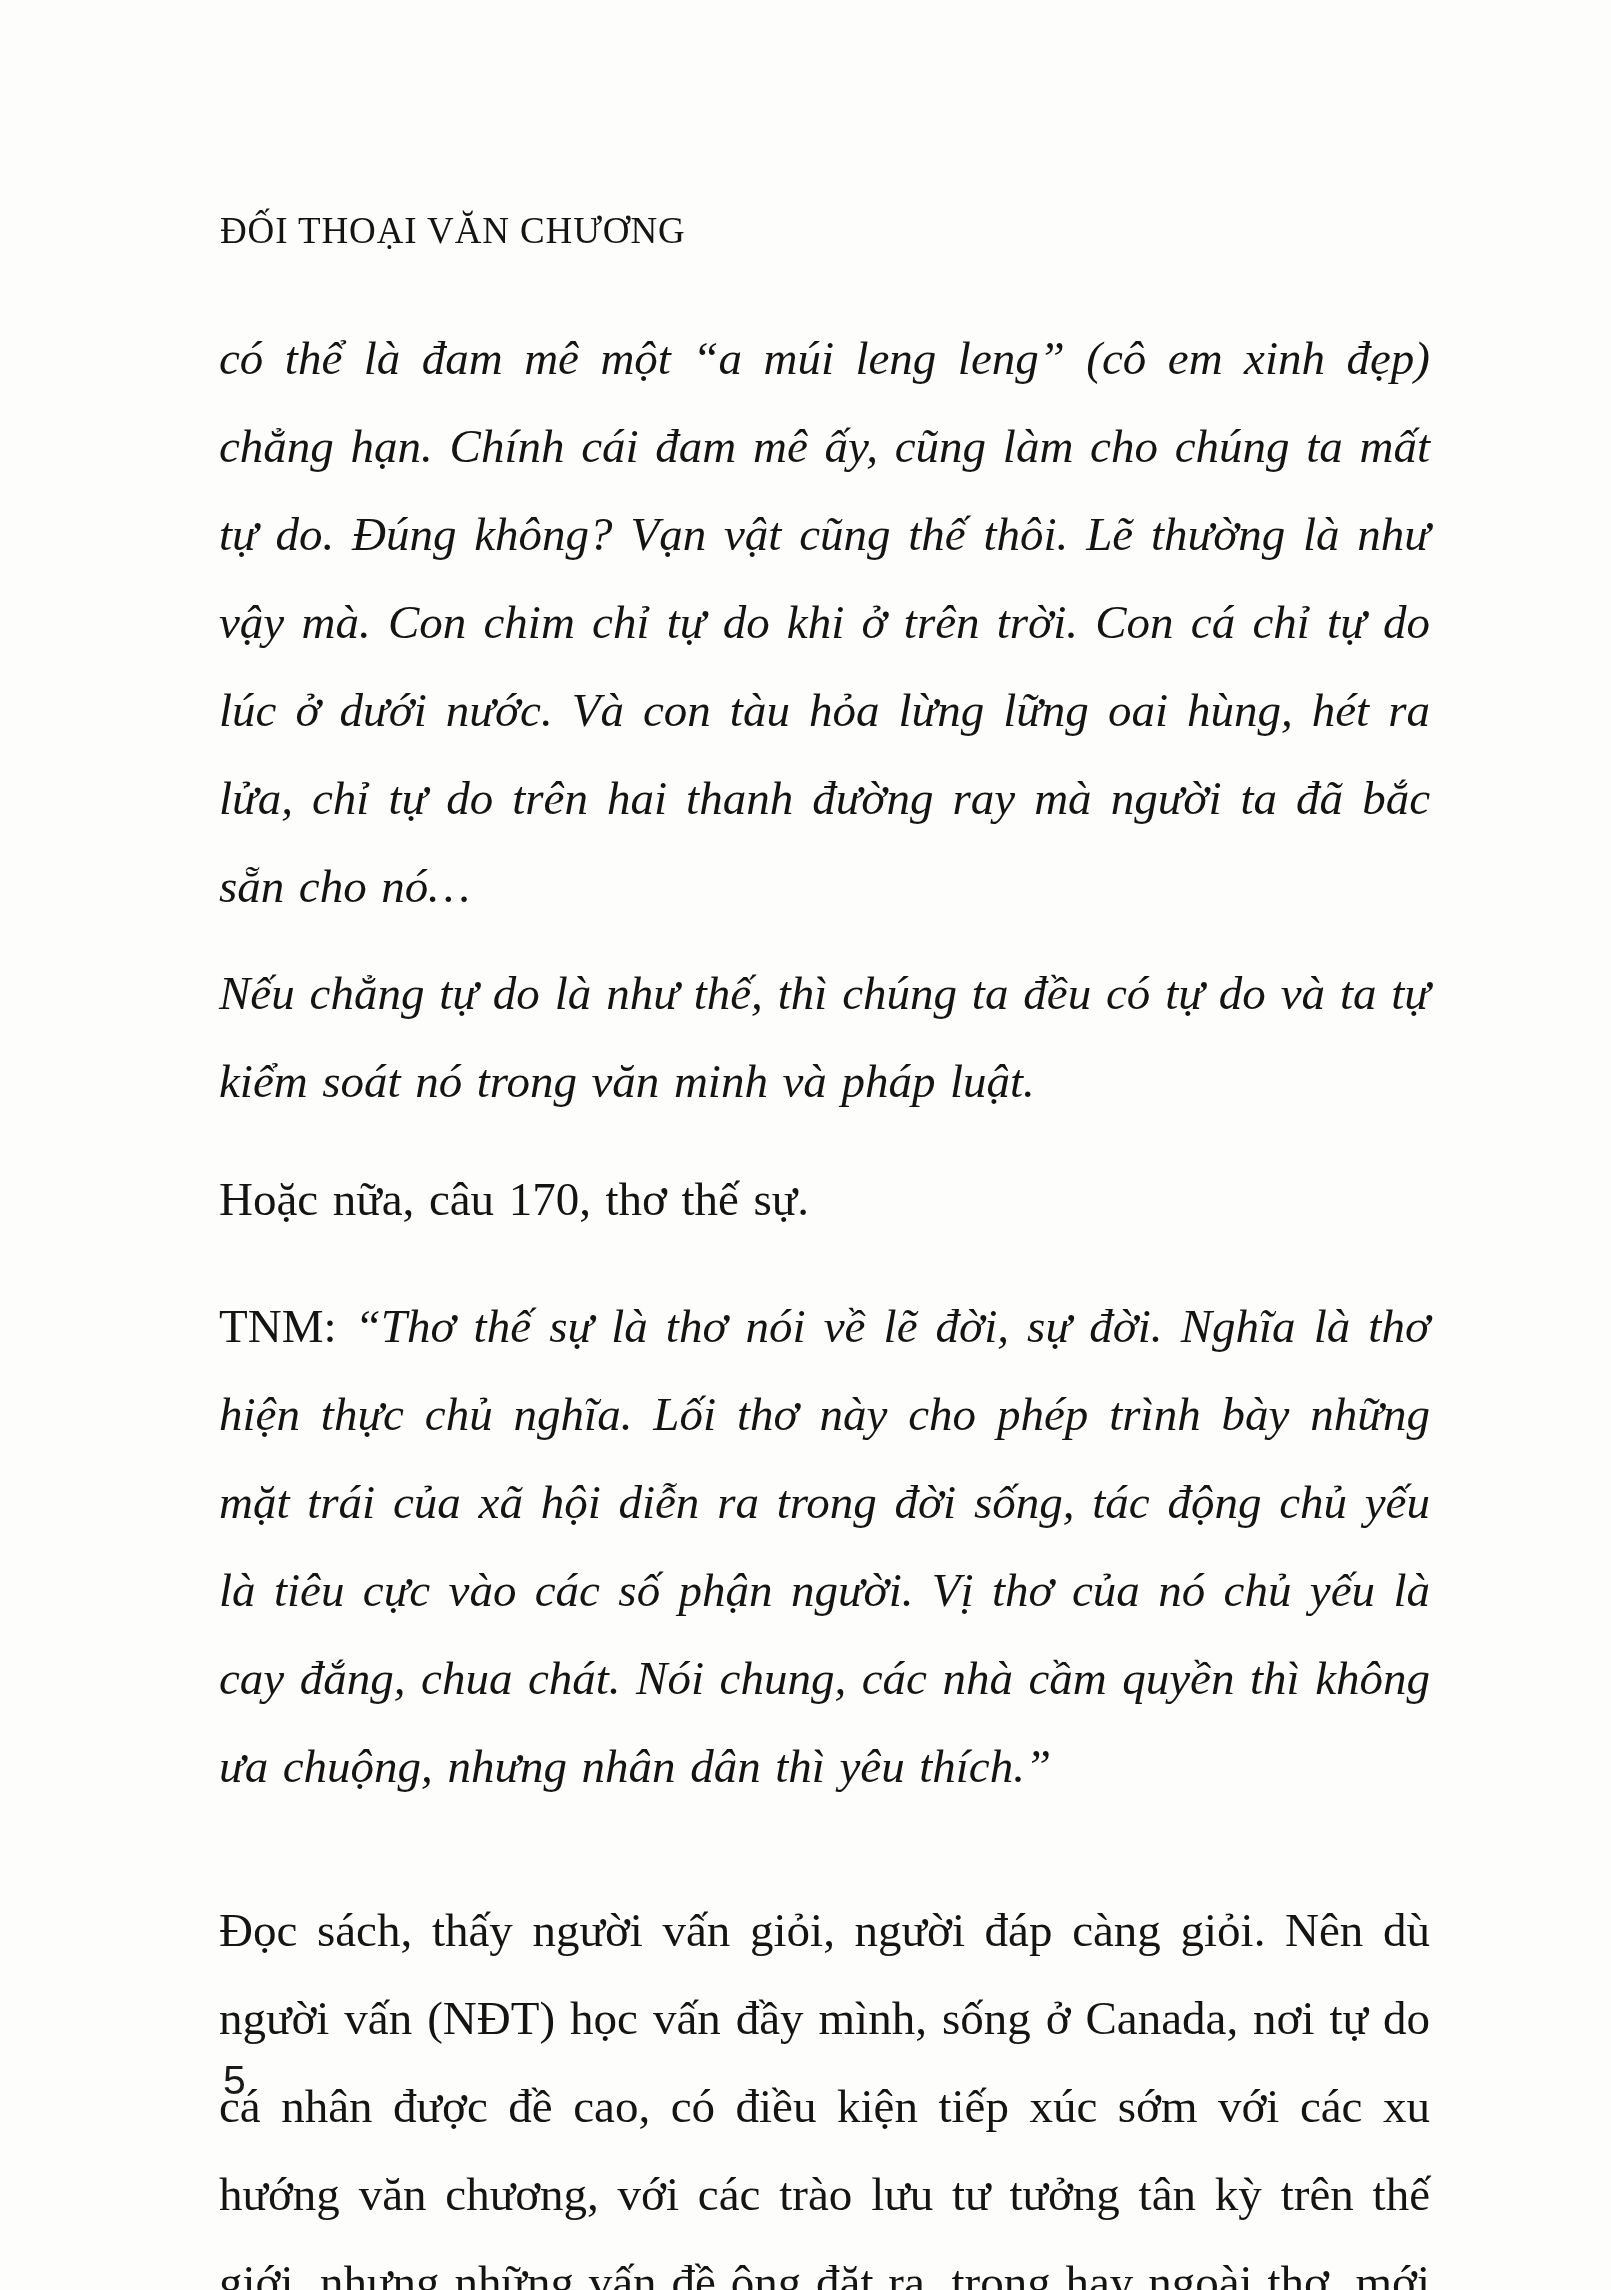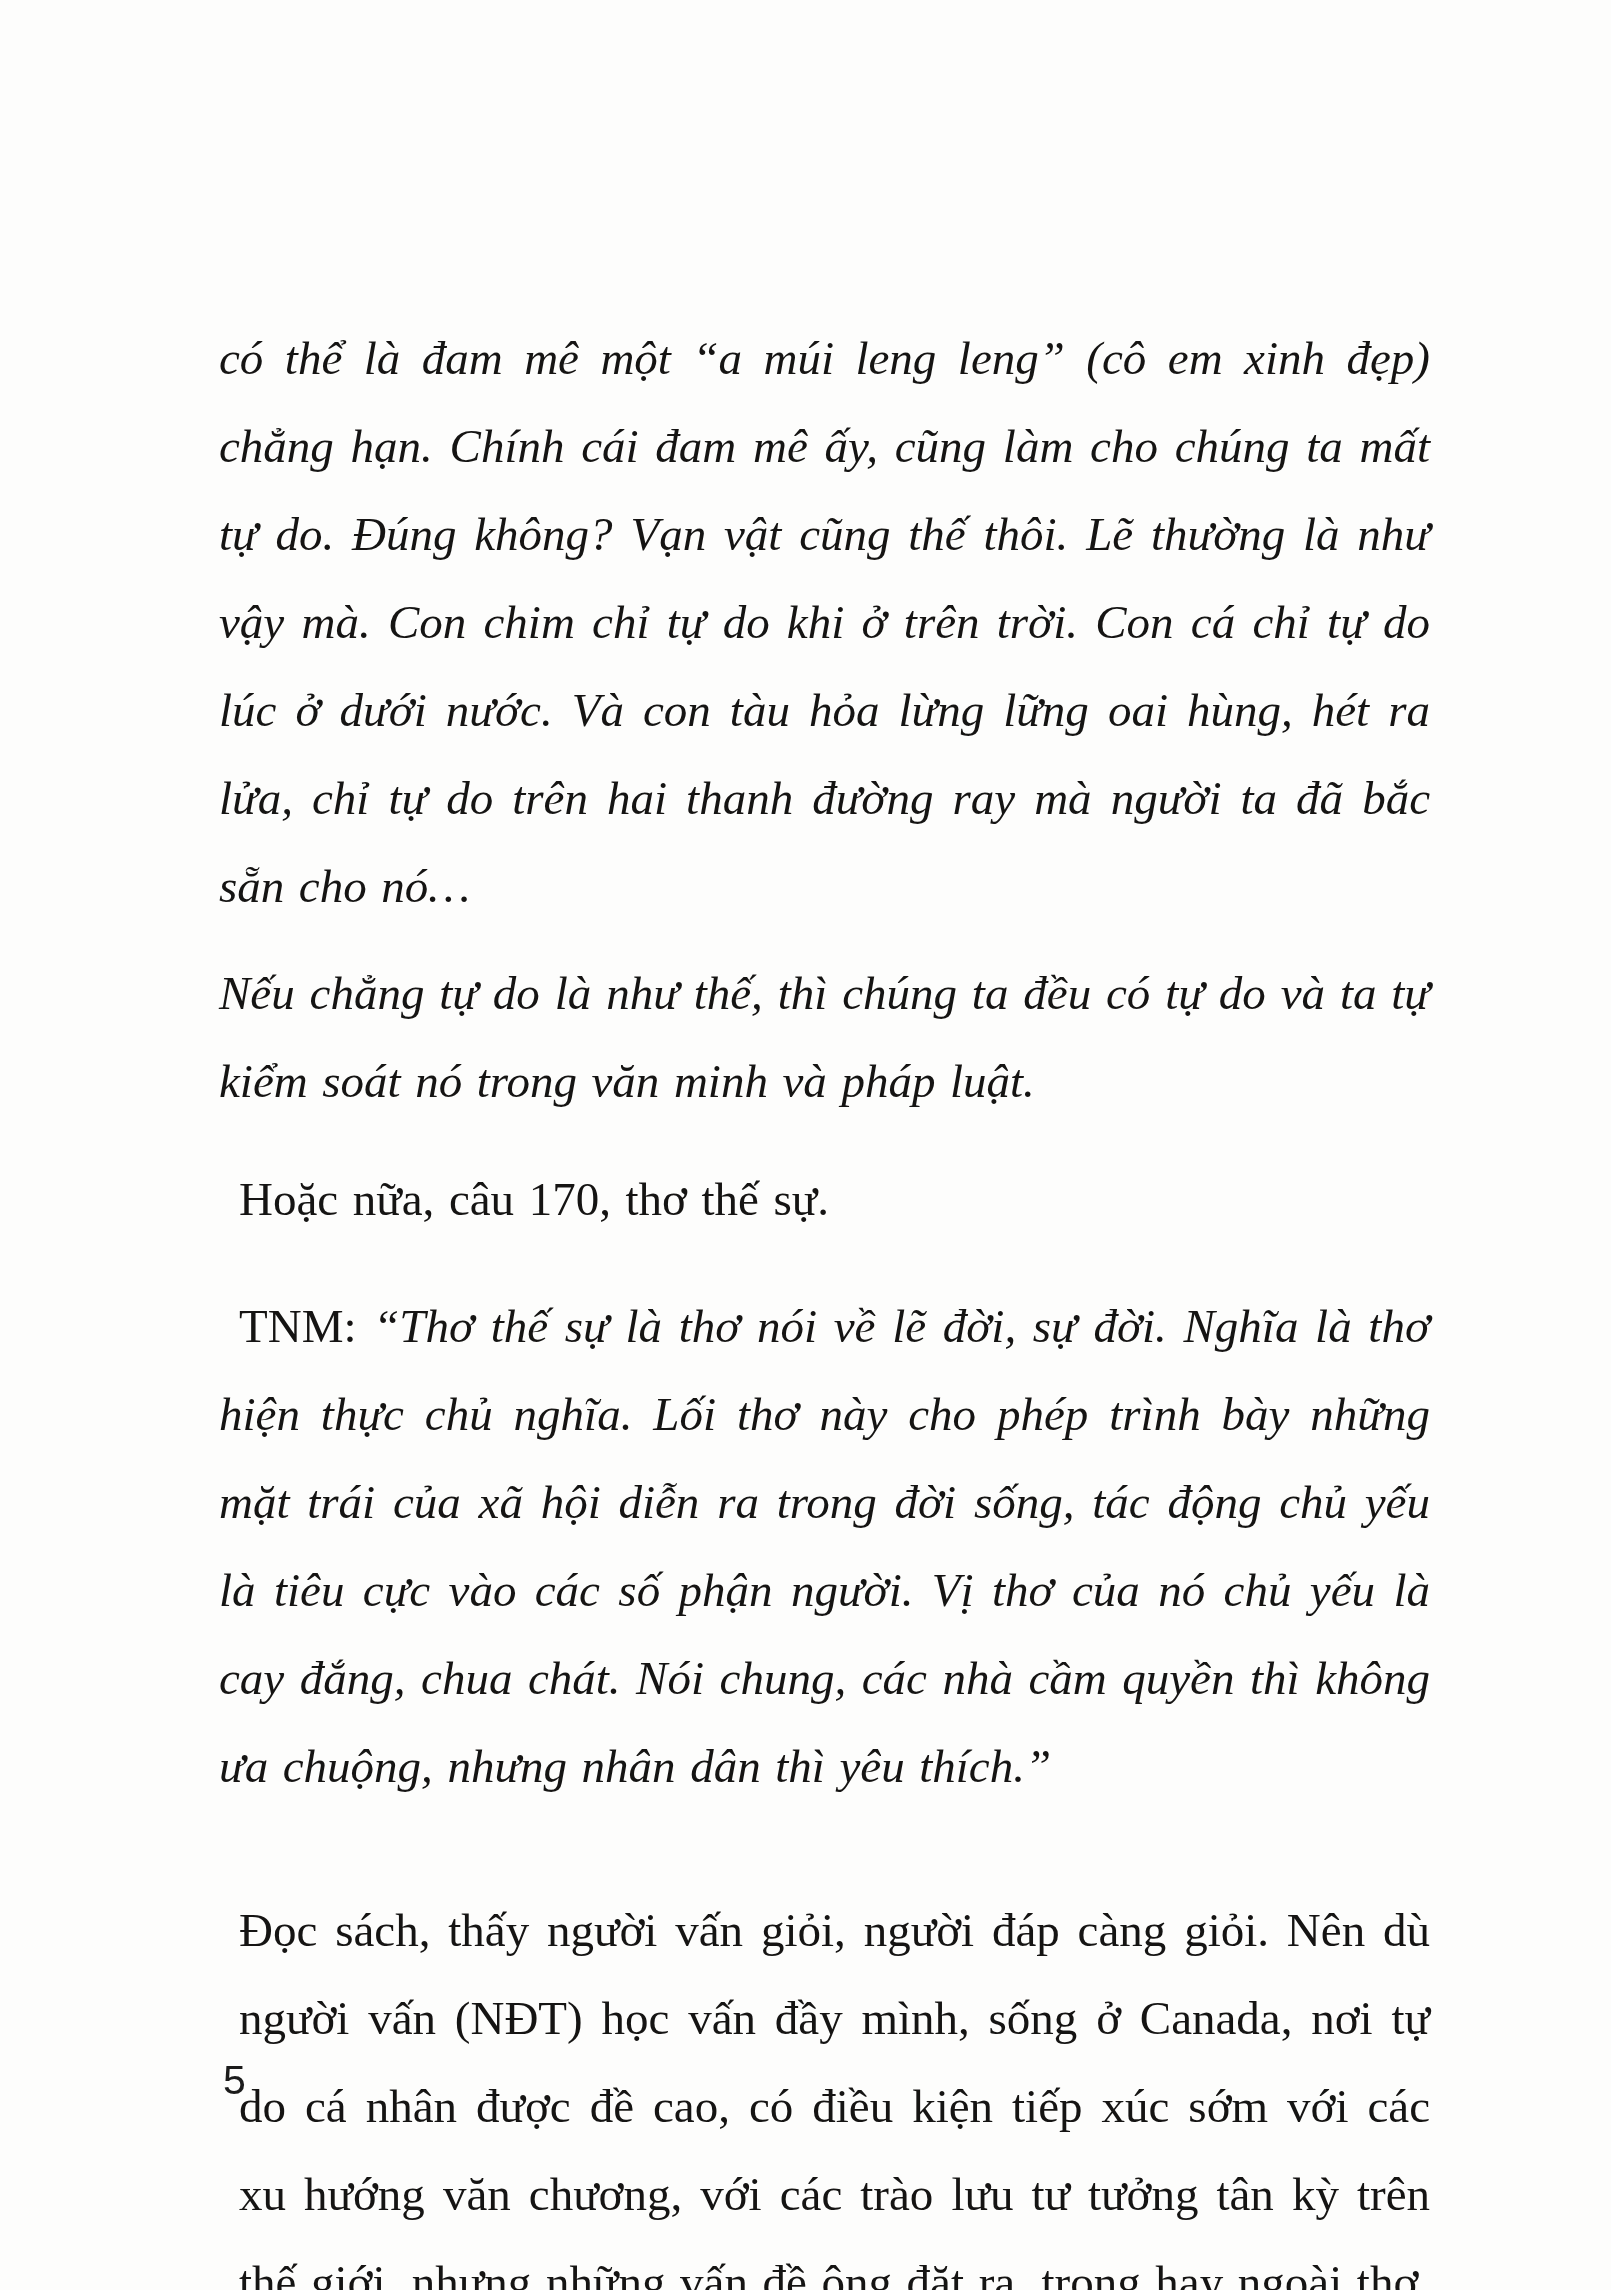--- a/index.html
+++ b/index.html
@@ -33,40 +33,41 @@
     width: 1211px;
   }
   .para {
     margin: 0;
     font-size: 47px;
     line-height: 88px;
     text-align: justify;
     word-spacing: 0.06em;
   }
   .italic { font-style: italic; }
-  .roman  { font-style: normal; margin-left: 20px; }
+  .roman  { font-style: normal; }
   .italic-inline { }
   .p2 { margin-top: 18.6px; }
   .p3 { margin-top: 30px; text-align: left; }
   .p4 { margin-top: 39px; }
   .p5 { margin-top: 76px; }
   .page-number {
     position: absolute;
     left: 223px;
     top: 2057px;
     font-family: "Liberation Sans", "DejaVu Sans", sans-serif;
     font-size: 41px;
     color: #1b1b1b;
   }
 </style>
 </head>
 <body>
 
 <div class="page">
 
+  <div class="running-header">ĐỐI THOẠI VĂN CHƯƠNG</div>
 
   <div class="text-block">
 
     <p class="para italic">có thể là đam mê một “a múi leng leng” (cô em xinh đẹp) chẳng hạn. Chính cái đam mê ấy, cũng làm cho chúng ta mất tự do. Đúng không? Vạn vật cũng thế thôi. Lẽ thường là như vậy mà. Con chim chỉ tự do khi ở trên trời. Con cá chỉ tự do lúc ở dưới nước. Và con tàu hỏa lừng lững oai hùng, hét ra lửa, chỉ tự do trên hai thanh đường ray mà người ta đã bắc sẵn cho nó…</p>
 
     <p class="para italic p2">Nếu chẳng tự do là như thế, thì chúng ta đều có tự do và ta tự kiểm soát nó trong văn minh và pháp luật.</p>
 
     <p class="para roman p3">Hoặc nữa, câu 170, thơ thế sự.</p>
 
     <p class="para italic p4"><span class="roman">TNM: </span><span>“Thơ thế sự là thơ nói về lẽ đời, sự đời. Nghĩa là thơ hiện thực chủ nghĩa. Lối thơ này cho phép trình bày những mặt trái của xã hội diễn ra trong đời sống, tác động chủ yếu là tiêu cực vào các số phận người. Vị thơ của nó chủ yếu là cay đắng, chua chát. Nói chung, các nhà cầm quyền thì không ưa chuộng, nhưng nhân dân thì yêu thích.”</span></p>

